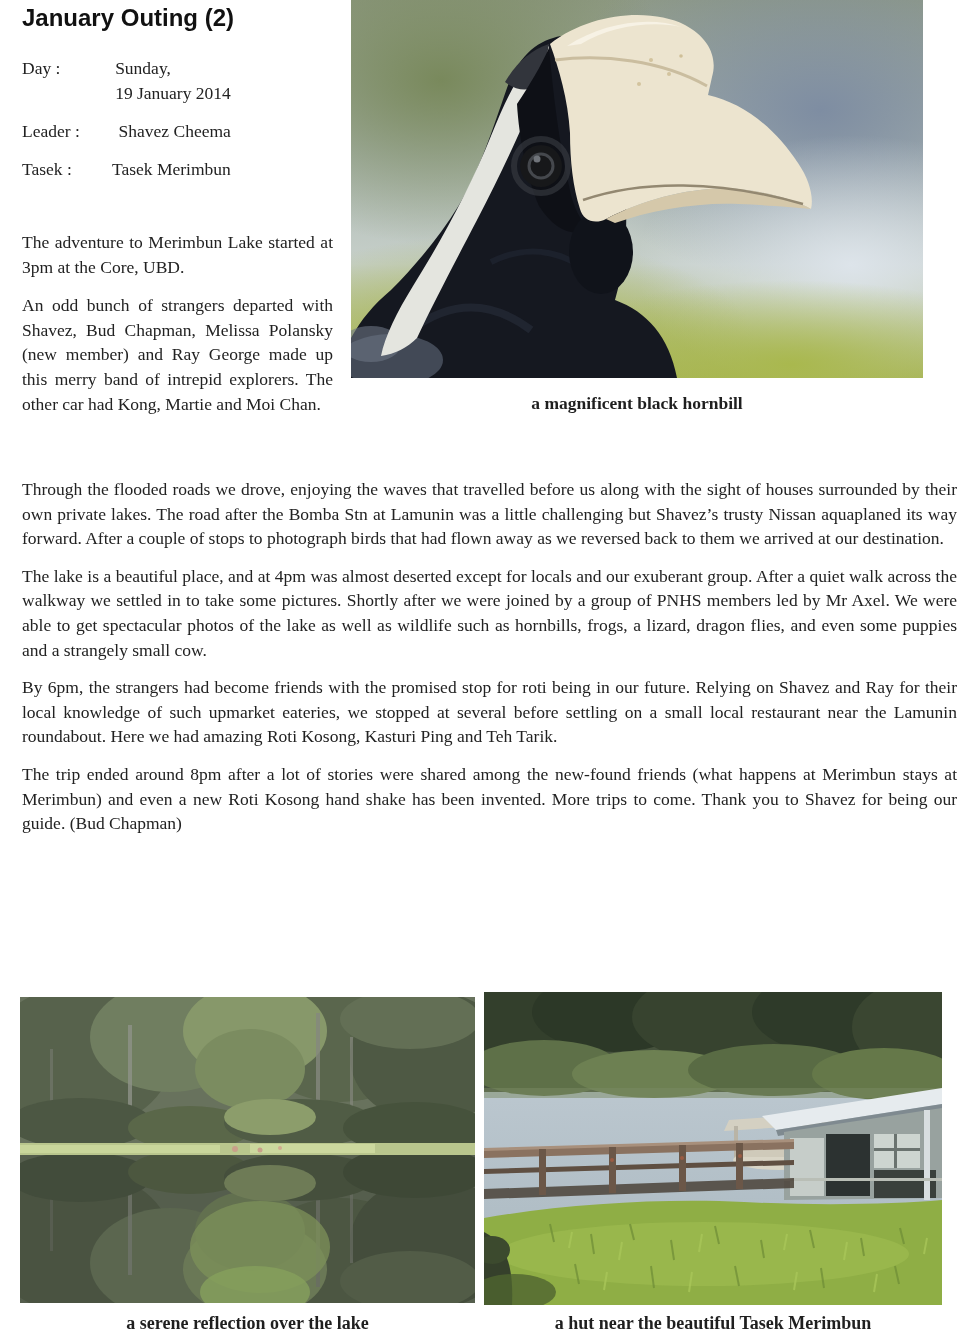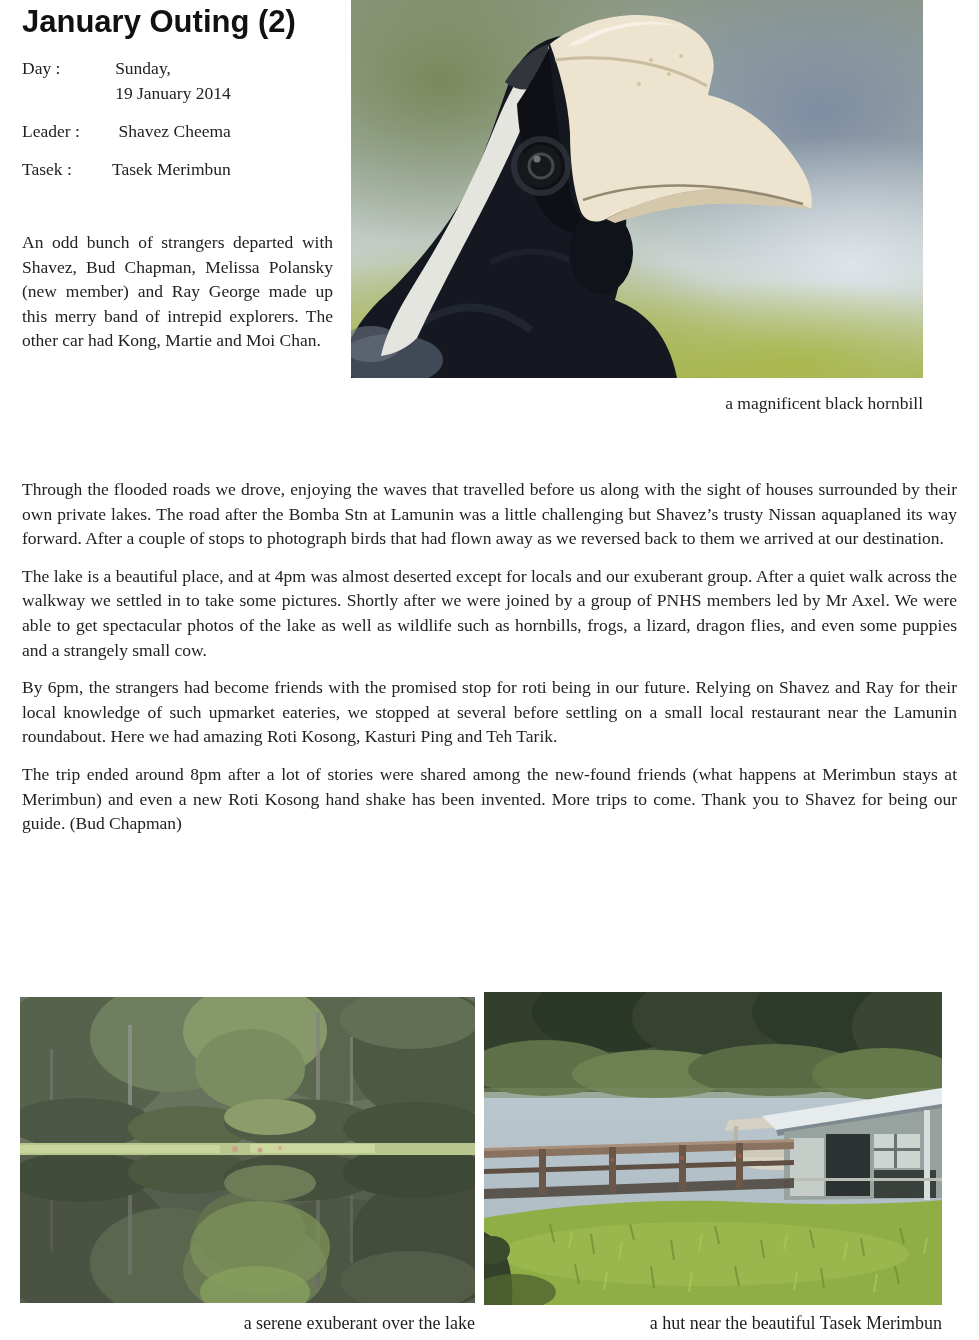--- a/index.html
+++ b/index.html
@@ -3,42 +3,42 @@
 <meta charset="utf-8">
 <style>
   html,body { margin:0; padding:0; background:#ffffff; }
   .page {
     position:relative; width:979px; height:1340px; background:#ffffff;
     font-family:"Liberation Serif", serif; color:#222222; overflow:hidden;
   }
   .title {
     position:absolute; left:22px; top:4px;
     font-family:"Liberation Sans", sans-serif; font-weight:bold;
-    font-size:31px; color:#111111;
+    font-size:24px; color:#111111;
   }
   .details { position:absolute; left:22px; top:56px; font-size:17.5px; line-height:25px; }
   .detail-row { display:flex; margin-bottom:13px;justify-content:space-between; }
   .detail-label { width:90px; flex:none; }
   .detail-value { white-space:pre-line; }
   .intro {
     position:absolute; left:22px; top:230px; width:311px;
     font-size:17.5px; line-height:24.6px; text-align:justify;
   }
   .intro p { margin:0 0 14px 0; }
   .body-text {
     position:absolute; left:22px; top:477px; width:935px;
     font-size:17.5px; line-height:24.6px; text-align:justify;
   }
   .body-text p { margin:0 0 13px 0; }
   .photo { position:absolute; overflow:hidden; line-height:0; }
   .photo svg { display:block; }
   #photo-hornbill { left:351px; top:0px;  width:572px; height:378px; }
   #photo-lake     { left:20px;  top:997px; width:455px; height:306px; }
   #photo-hut      { left:484px; top:992px; width:458px; height:313px; }
-  .caption { position:absolute; text-align:right; color:#1f1f1f; font-size:17.5px; }
+  .caption { position:absolute; text-align:center; color:#1f1f1f; font-size:17.5px;font-weight:bold; }
   #cap-hornbill { left:351px; top:393px;  width:572px; }
   #cap-lake     { left:20px;  top:1313px; width:455px; font-size:18px; }
   #cap-hut      { left:484px; top:1313px; width:458px; font-size:18px; }
 </style>
 </head>
 <body>
 
 <div class="page">
 
   <div class="title">January Outing (2)</div>
@@ -53,20 +53,21 @@
       <div class="detail-label">Leader :</div>
       <div class="detail-value">Shavez Cheema</div>
     </div>
     <div class="detail-row">
       <div class="detail-label">Tasek :</div>
       <div class="detail-value">Tasek Merimbun</div>
     </div>
   </div>
 
   <div class="intro">
+    <p>The adventure to Merimbun Lake started at 3pm at the Core, UBD.</p>
     <p>An odd bunch of strangers departed with Shavez, Bud Chapman, Melissa Polansky (new member) and Ray George made up this merry band of intrepid explorers. The other car had Kong, Martie and Moi Chan.</p>
   </div>
 
   <div class="photo" id="photo-hornbill">
     <svg width="572" height="378" viewBox="0 0 572 378">
       <defs>
         <linearGradient id="hbg" x1="0" y1="0" x2="0" y2="1">
           <stop offset="0%" stop-color="#8f9a85"></stop>
           <stop offset="40%" stop-color="#aeb9b4"></stop>
           <stop offset="70%" stop-color="#c6cfc9"></stop>
@@ -160,21 +161,21 @@
       <rect x="0" y="146" width="455" height="12" fill="#b9c68d"></rect>
       <rect x="0" y="148" width="200" height="8" fill="#c9d69b"></rect>
       <rect x="230" y="147" width="125" height="9" fill="#ccd89e"></rect>
       <circle cx="215" cy="152" r="3" fill="#c9a08a"></circle>
       <circle cx="240" cy="153" r="2.5" fill="#c9a08a"></circle>
       <circle cx="260" cy="151" r="2" fill="#d2ab8f"></circle>
       <ellipse cx="240" cy="250" rx="70" ry="46" fill="#7e9259" opacity="0.75"></ellipse>
       <ellipse cx="235" cy="295" rx="55" ry="26" fill="#86a05c" opacity="0.8"></ellipse>
     </svg>
   </div>
-  <div class="caption" id="cap-lake">a serene exuberant over the lake</div>
+  <div class="caption" id="cap-lake">a serene reflection over the lake</div>
 
   <div class="photo" id="photo-hut">
     <svg width="458" height="313" viewBox="0 0 458 313">
       <defs>
         <linearGradient id="lakeg" x1="0" y1="0" x2="0" y2="1">
           <stop offset="0%" stop-color="#c3ced6"></stop>
           <stop offset="100%" stop-color="#a9b7bf"></stop>
         </linearGradient>
       </defs>
       <rect width="458" height="313" fill="url(#lakeg)"></rect>

